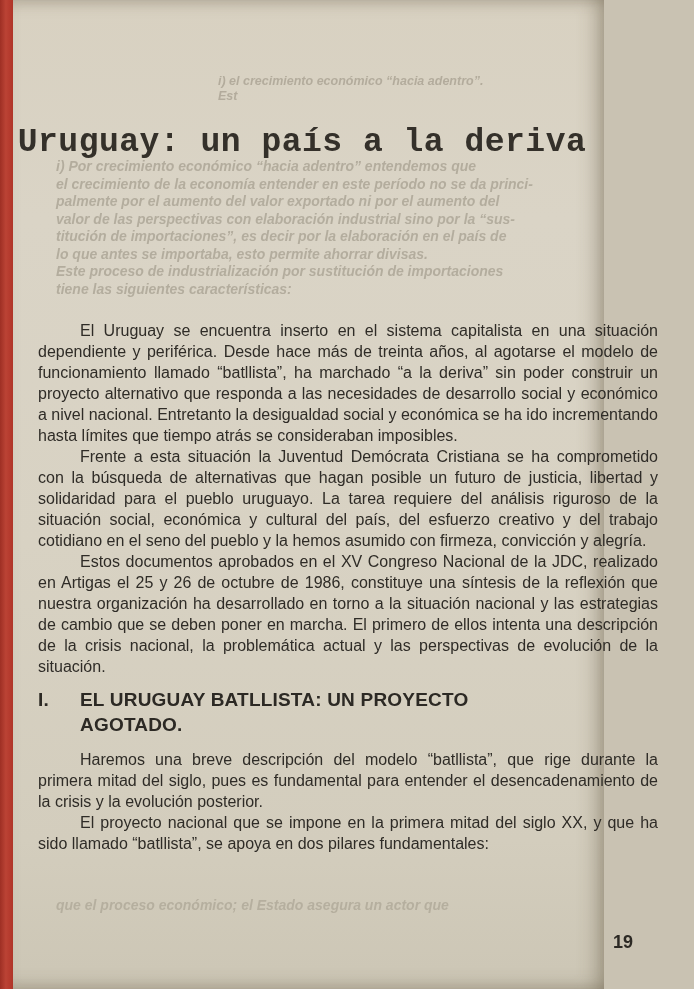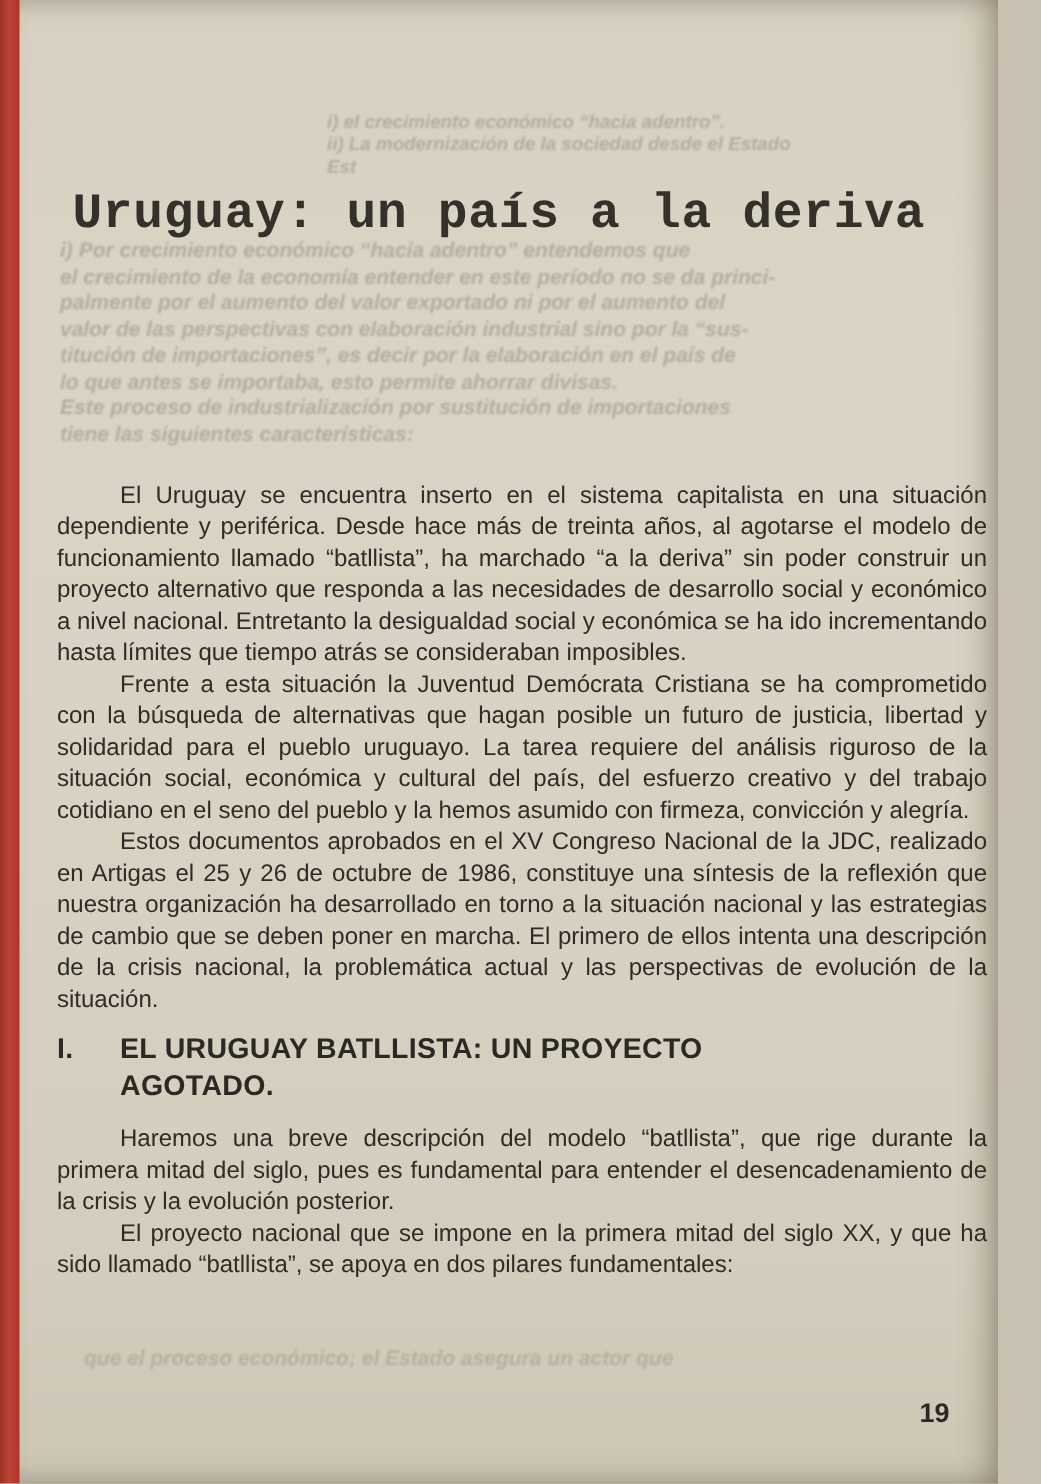--- a/index.html
+++ b/index.html
@@ -1,20 +1,20 @@
 <!DOCTYPE html>
 <html lang="es"><head>
 <meta charset="utf-8">
 <style>
   * { margin:0; padding:0; box-sizing:border-box; }
   html,body { width:694px; height:989px; }
   body { background:#c9c2b2; overflow:hidden; }
 
   .scan {
-    position:relative; width:665px; height:989px;
+    position:relative; width:604px; height:989px;
     background:linear-gradient(180deg,#d8d1c1 0%, #dad4c6 22%, #d8d2c3 55%, #d3cdbd 85%, #ccc6b5 100%);
     box-shadow: inset -16px 0 20px -10px rgba(95,84,62,0.45),
                 inset 14px 0 18px -12px rgba(95,84,62,0.30),
                 inset 0 12px 16px -10px rgba(95,84,62,0.25),
                 inset 0 -14px 18px -12px rgba(95,84,62,0.30);
     font-family:"Liberation Sans", sans-serif;
     color:#2f2c27;
   }
 
   .binding-strip {
@@ -23,21 +23,21 @@
     z-index:5;
   }
 
   .ghost {
     position:absolute; z-index:1;
     color:#6b6353; opacity:0.34;
     filter:blur(0.6px);
     font-weight:bold; font-style:italic;
   }
   .ghost-top { top:74px; left:218px; width:360px; font-size:12.5px; line-height:15px; }
-  .ghost-mid { top:158px; left:40px; width:618px; font-size:14px; line-height:17.5px; }
+  .ghost-mid { top:158px; left:56px; width:618px; font-size:14px; line-height:17.5px; }
   .ghost-bottom { top:897px; left:56px; width:600px; font-size:14px; line-height:17px; opacity:0.26; }
 
   .title {
     position:absolute; top:112px; left:0; width:100%;
     text-align:center; z-index:2;
     font-family:Liberation Mono, monospace;
     font-weight:bold; font-size:33px; letter-spacing:0.5px;
     color:#34302a;
     margin-top:12px;
   }
@@ -65,21 +65,20 @@
 </style>
 </head>
 <body>
 
 <div class="scan">
 
   <div class="binding-strip"></div>
 
   <div class="ghost ghost-top">
     <div>i) el crecimiento económico “hacia adentro”.</div>
-    <div>ii) La modernización de la sociedad desde el Estado</div>
     <div>Est</div>
   </div>
 
   <h1 class="title">Uruguay: un país a la deriva</h1>
 
   <div class="ghost ghost-mid">
     <div>i) Por crecimiento económico “hacia adentro” entendemos que</div>
     <div>el crecimiento de la economía entender en este período no se da princi-</div>
     <div>palmente por el aumento del valor exportado ni por el aumento del</div>
     <div>valor de las perspectivas con elaboración industrial sino por la “sus-</div>

